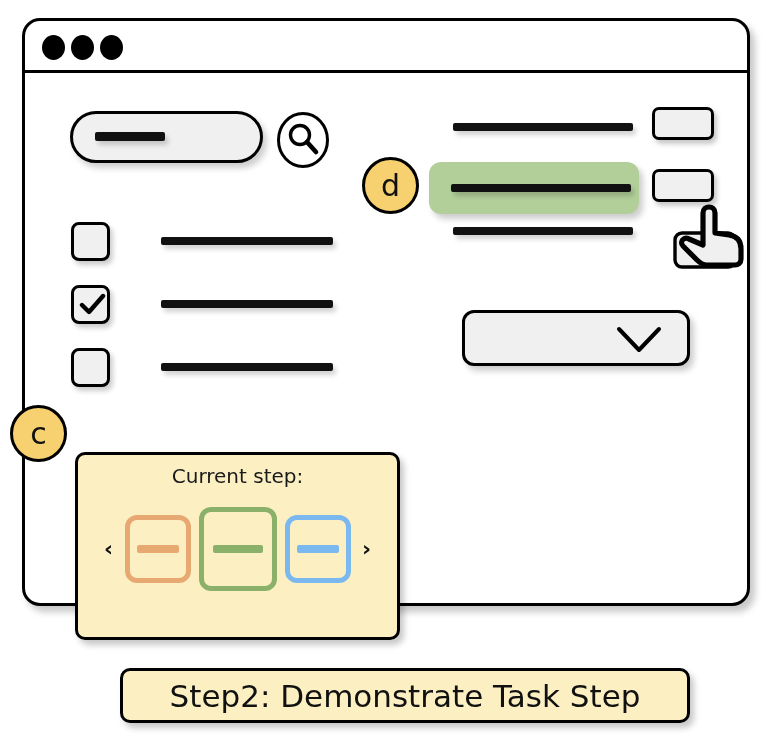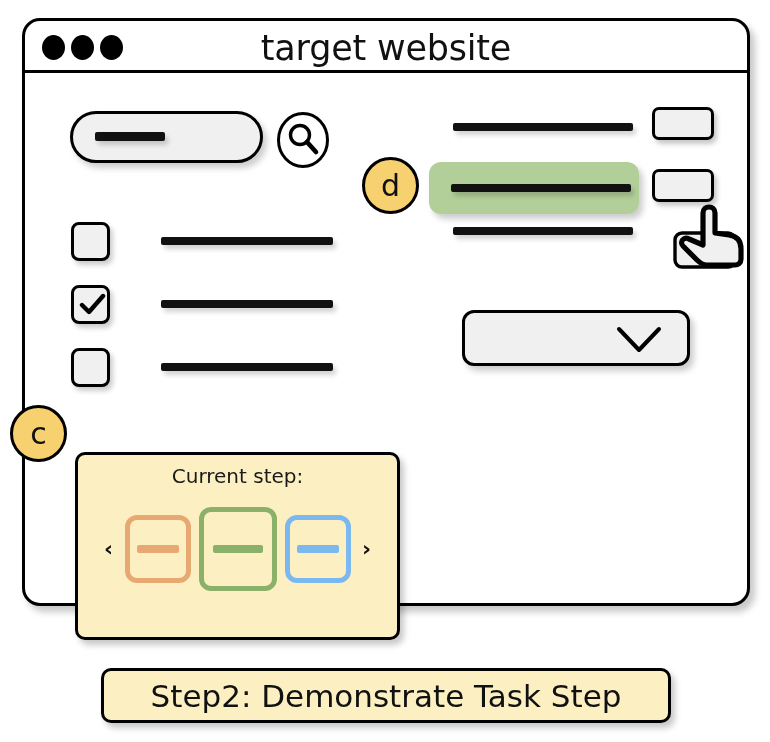--- a/index.html
+++ b/index.html
@@ -270,21 +270,21 @@
     border-radius: 2px;
   }
   .card-small { width: 66px; height: 68px; border: 5px solid; }
   .card-small .inner-bar { width: 42px; }
   .card-large { width: 78px; height: 84px; border: 5px solid; }
   .card-large .inner-bar { width: 50px; }
 
   
   .caption {
     position: absolute;
-    left: 101px;
+    left: 120px;
     top: 668px;
     width: 570px;
     height: 55px;
     background: #fcf0c3;
     border: 3px solid #000000;
     border-radius: 10px;
     box-sizing: border-box;
     display: flex;
     align-items: center;
     justify-content: center;
@@ -297,21 +297,20 @@
 <body>
 
 <div class="browser-window">
 
   <div class="title-bar">
     <div class="traffic-lights">
       <div class="dot"></div>
       <div class="dot"></div>
       <div class="dot"></div>
     </div>
-    <div class="window-title">target website</div>
   </div>
 
   <div class="pill-input" title="">
     <div class="bar"></div>
   </div>
 
   <div class="search-icon-btn">
     <svg width="54" height="58" viewBox="0 0 54 58">
       <ellipse cx="27" cy="29" rx="24.5" ry="26.5" fill="#ffffff" stroke="#000000" stroke-width="3"></ellipse>
       <circle cx="24" cy="24" r="9.5" fill="none" stroke="#000000" stroke-width="3.4"></circle>

